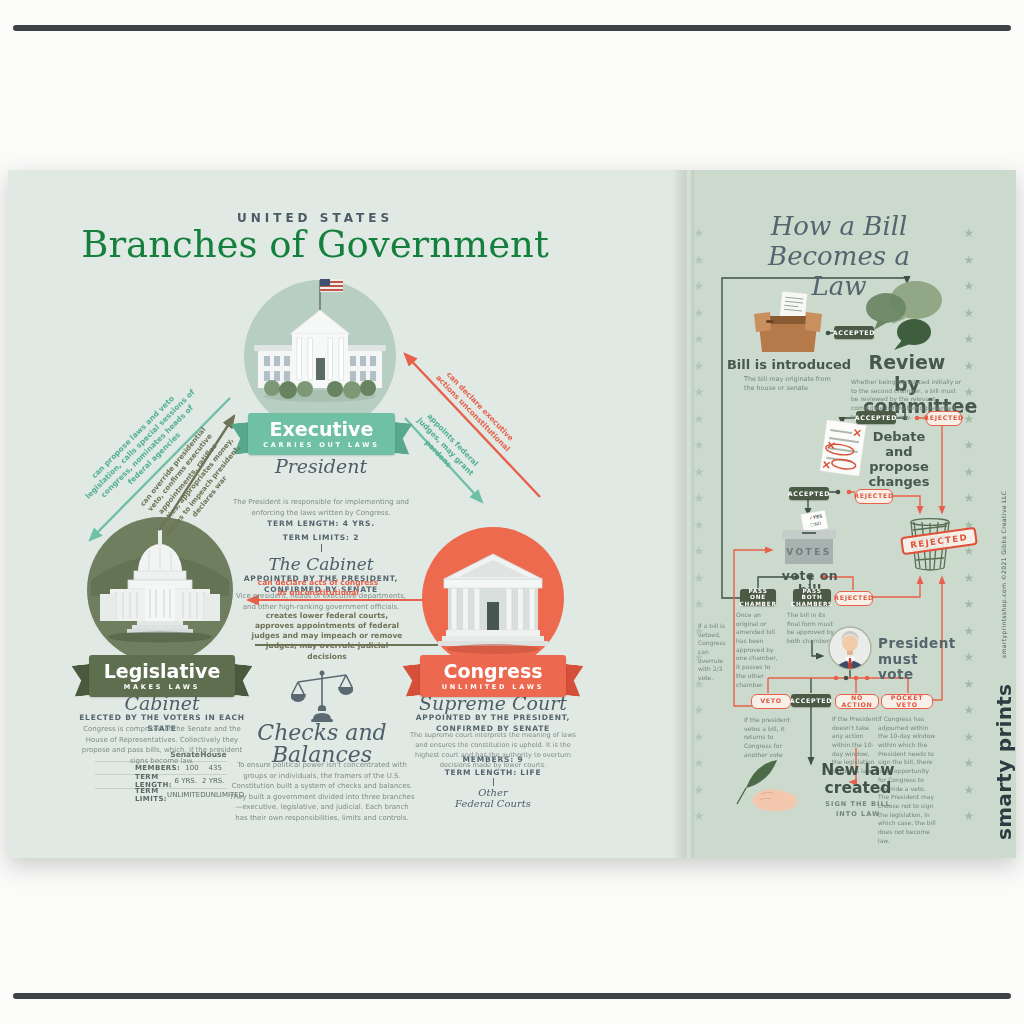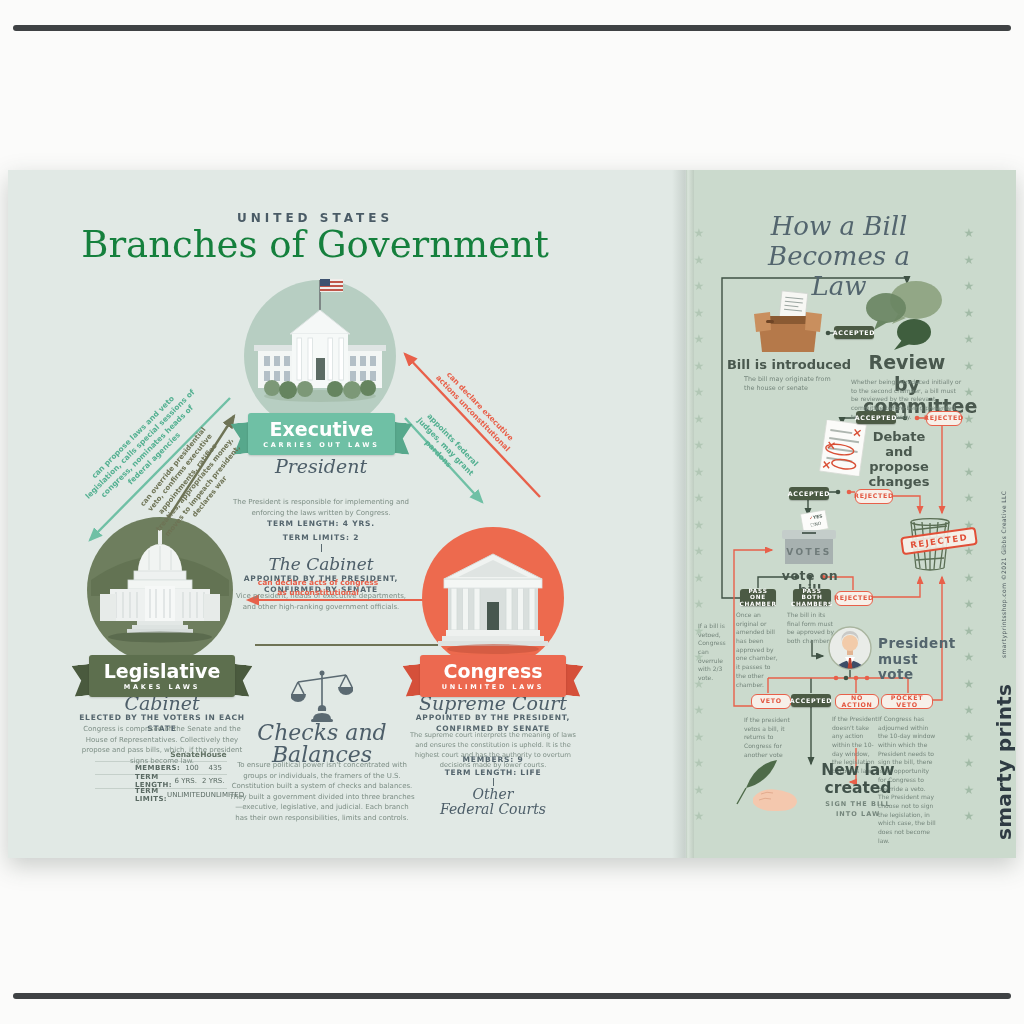--- a/index.html
+++ b/index.html
@@ -336,21 +336,21 @@
         <div class="ribbon-name">Congress</div>
         <div class="ribbon-tag">UNLIMITED LAWS</div>
       </div>
   </div>
   <div class="abs ctr ital sec-title" style="left:405px;top:522px;width:160px;">Supreme Court</div>
   <div class="abs ctr cap-label" style="left:400px;top:543px;width:170px;">APPOINTED BY THE PRESIDENT, CONFIRMED BY SENATE</div>
   <div class="abs ctr body-sm" style="left:398px;top:561px;width:174px;font-size:6.6px;">The supreme court interprets the meaning of laws and ensures the constitution is upheld. It is the highest court and has the authority to overturn decisions made by lower courts.</div>
   <div class="abs ctr cap-label" style="left:405px;top:585px;width:160px;">MEMBERS: 9</div>
   <div class="abs ctr cap-label" style="left:405px;top:598px;width:160px;">TERM LENGTH: LIFE</div>
   <div class="abs vdiv" style="left:485px;top:608px;"></div>
-  <div class="abs ctr ital" style="left:425px;top:617px;width:120px;font-size:14px;color:#4d5e69;line-height:1.1;">
+  <div class="abs ctr ital" style="left:425px;top:617px;width:120px;font-size:10px;color:#4d5e69;line-height:1.1;">
     <div>Other</div>
     <div>Federal Courts</div>
   </div>
 
   <div class="abs" style="left:283px;top:497px;width:62px;height:58px;">
     <svg width="62" height="58" viewBox="0 0 62 58">
       <g stroke="#5b6a72" fill="none" stroke-width="1.6">
         <line x1="31" y1="8" x2="31" y2="44"></line>
         <line x1="7" y1="15" x2="55" y2="8"></line>
         <line x1="7" y1="15" x2="1" y2="27"></line>
@@ -370,20 +370,21 @@
     <div>Checks and</div>
     <div>Balances</div>
   </div>
   <div class="abs ctr body-sm" style="left:220px;top:590px;width:188px;">To ensure political power isn't concentrated with groups or individuals, the framers of the U.S. Constitution built a system of checks and balances. They built a government divided into three branches—executive, legislative, and judicial. Each branch has their own responsibilities, limits and controls.</div>
 
   <div class="arrow-label teal-t" style="left:60px;top:258px;width:152px;transform:rotate(-45deg);">can propose laws and veto legislation, calls special sessions of congress, nominates heads of federal agencies</div>
   <div class="arrow-label olive-t" style="left:125px;top:284px;width:118px;font-size:7px;transform:rotate(-51deg);">can override presidential veto, confirms executive appointments, ratifies treaties, appropriates money, moves to impeach president, declares war</div>
   <div class="arrow-label red-t" style="left:412px;top:230px;width:112px;transform:rotate(46deg);">can declare executive actions unconstitutional</div>
   <div class="arrow-label teal-t" style="left:390px;top:262px;width:94px;transform:rotate(46deg);">appoints federal judges, may grant pardons</div>
   <div class="arrow-label red-t" style="left:245px;top:408px;width:130px;">can declare acts of congress as unconstitutional</div>
+  <div class="arrow-label olive-t" style="left:243px;top:441px;width:152px;">creates lower federal courts, approves appointments of federal judges and may impeach or remove judges, may overrule judicial decisions</div>
 
   <div class="abs ctr ital" style="left:731px;top:42px;width:200px;font-size:26px;color:#53656e;line-height:1.15;">
     <div>How a Bill</div>
     <div>Becomes a Law</div>
   </div>
 
   <div class="abs" style="left:742px;top:120px;width:76px;height:68px;">
     <svg width="76" height="68" viewBox="0 0 76 68">
       <g transform="rotate(6 42 20)">
         <rect x="30" y="2" width="26" height="34" fill="#f7f7f4" stroke="#cfd4cf" stroke-width="0.8"></rect>

